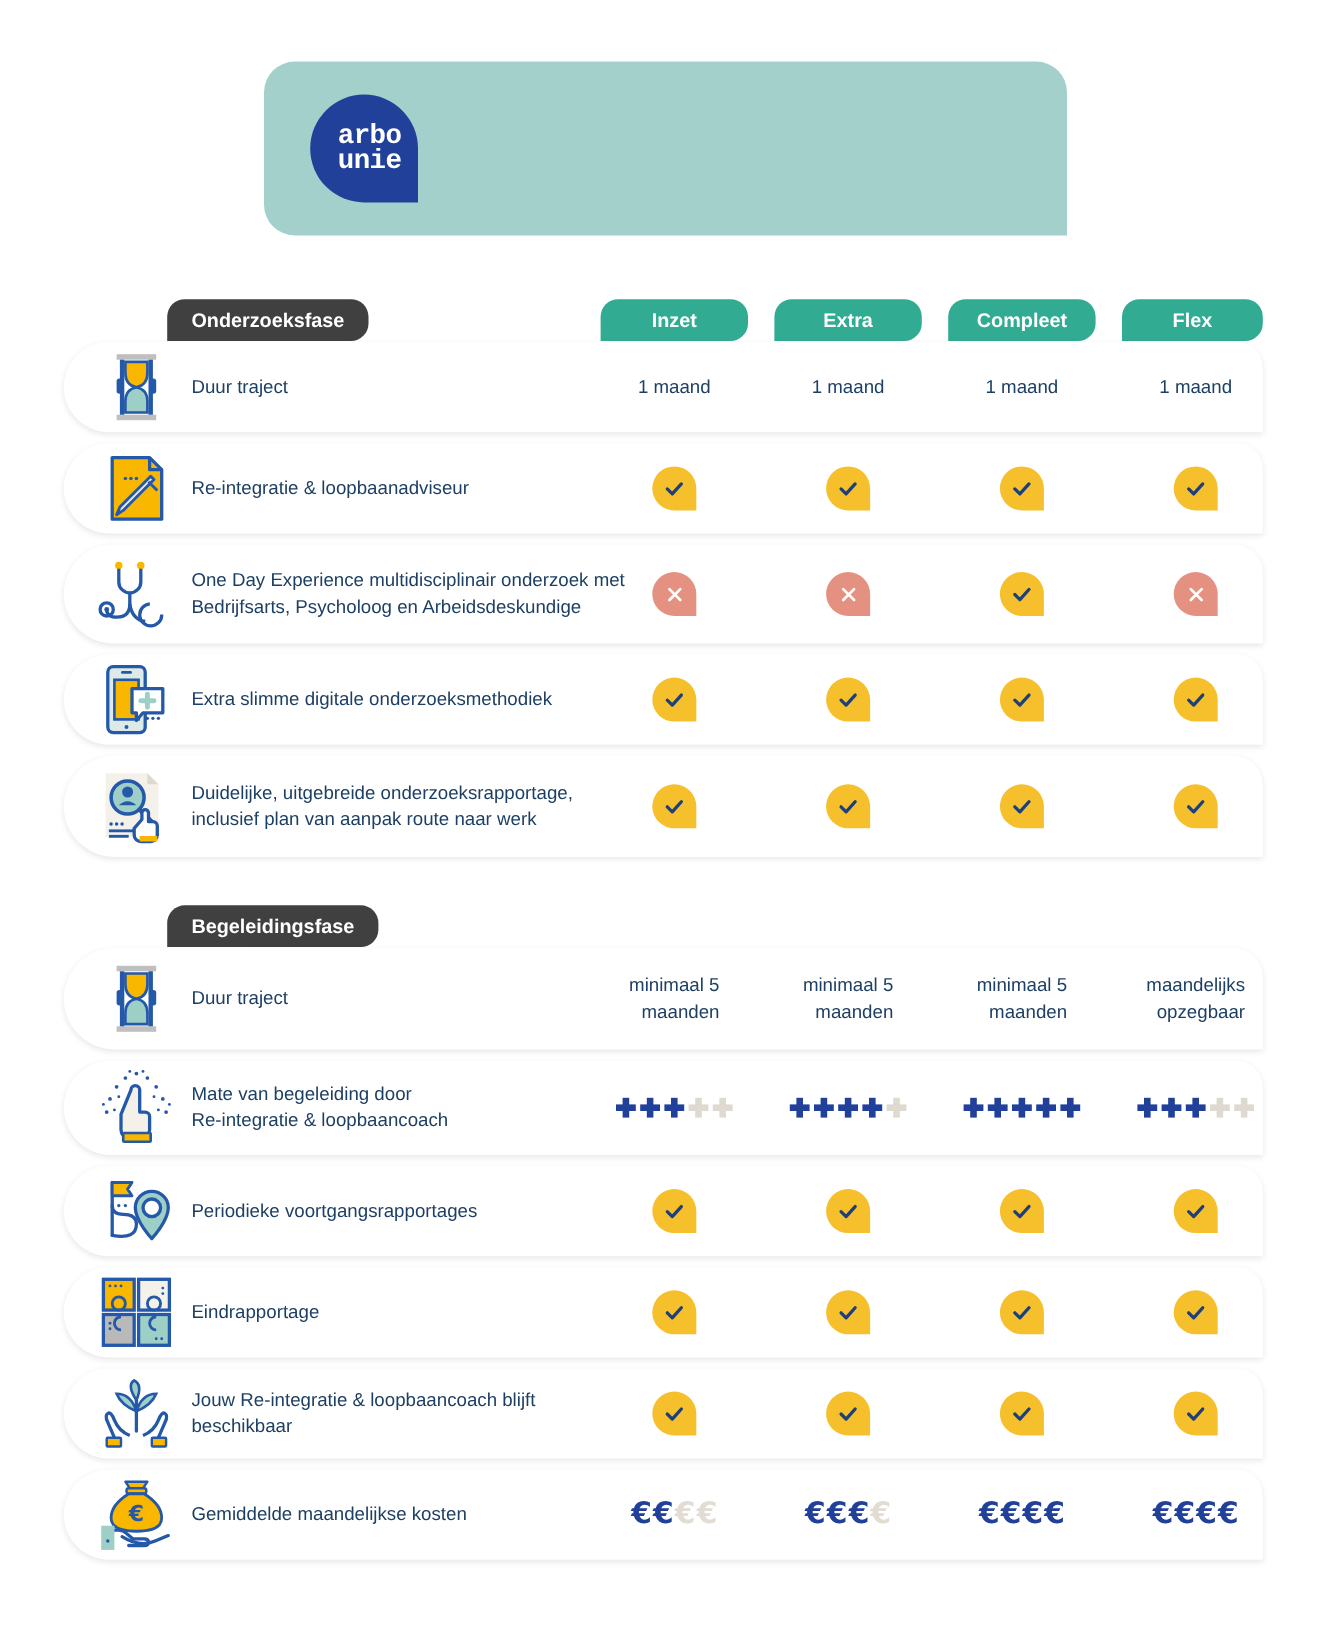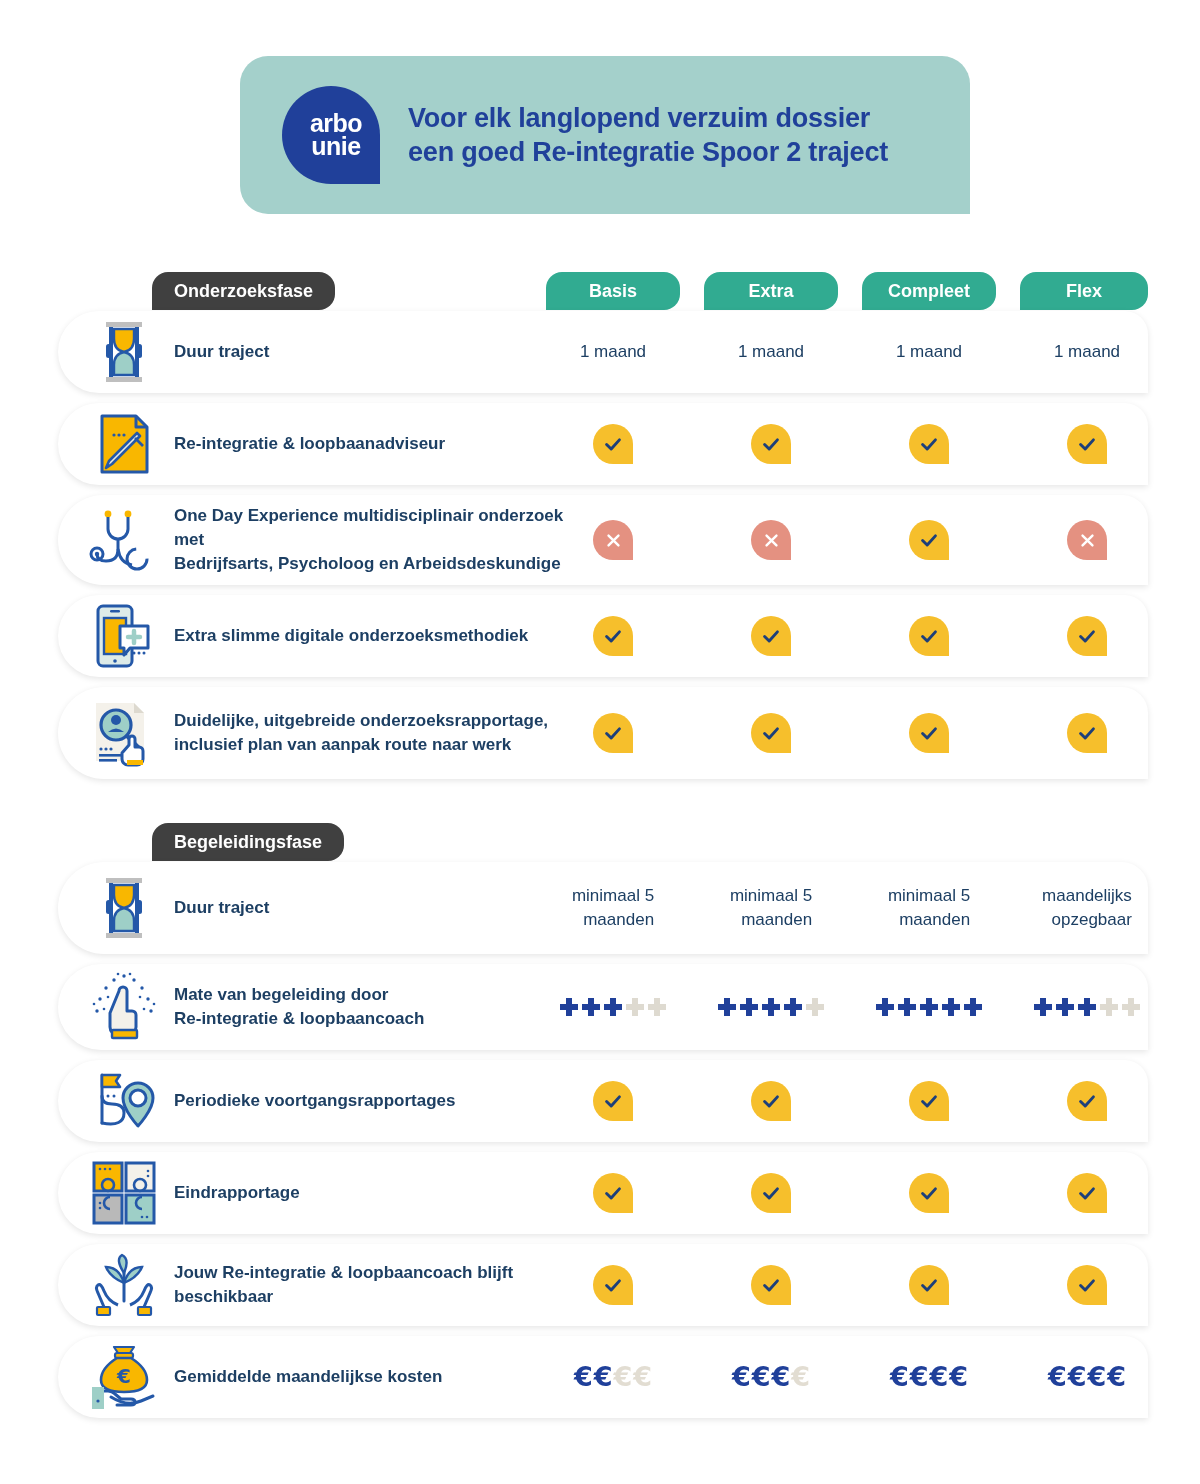--- a/index.html
+++ b/index.html
@@ -25,26 +25,26 @@
   .logo-pin{
     width:98px;height:98px;
     margin-left:42px;
     background:#20409a;
     border-radius:50% 50% 0 50%;
     display:flex;align-items:center;justify-content:center;
     flex:0 0 auto;
   }
   .logo-text{
     color:#fff;
-    font-family:Liberation Sans, sans-serif;
+    font-family:Liberation Mono, monospace;
     font-weight:bold;
     font-size:25px;
     line-height:23px;
     letter-spacing:-0.5px;
-    text-align:center;
+    text-align:left;
     margin-left:10px;
   }
   .banner-title{
     margin-left:28px;
     color:#20409a;
     font-weight:bold;
     font-size:27px;
     line-height:34px;
     letter-spacing:-0.2px;
   }
@@ -103,21 +103,20 @@
   }
   .row-label{
     position:absolute;
     left:116px; top:50%;
     transform:translateY(-50%);
     font-size:17px;
     line-height:24px;
     color:#1d3f63;
     width:400px;
     white-space:pre-line;
-    font-weight:bold;
   }
   .cell{
     position:absolute;
     top:50%;
     transform:translateY(-50%);
     width:160px;
     text-align:right;
     font-size:17px;
     line-height:24px;
     color:#1d3f63;
@@ -158,29 +157,25 @@
 </head>
 <body>
 
 <div class="banner">
   <div class="logo-pin">
     <div class="logo-text">
       <div>arbo</div>
       <div>unie</div>
     </div>
   </div>
-  <div class="banner-title">
-    <div>Voor elk langlopend verzuim dossier</div>
-    <div>een goed Re-integratie Spoor 2 traject</div>
-  </div>
 </div>
 
 <div class="table" id="table-root">
     <div class="sec-tab" style="top: 272px;">Onderzoeksfase</div>
-    <div class="col-tab" style="left: 546px; width: 134px; top: 272px;">Basis</div>
+    <div class="col-tab" style="left: 546px; width: 134px; top: 272px;">Inzet</div>
     <div class="col-tab" style="left: 704px; width: 134px; top: 272px;">Extra</div>
     <div class="col-tab" style="left: 862px; width: 134px; top: 272px;">Compleet</div>
     <div class="col-tab" style="left: 1020px; width: 128px; top: 272px;">Flex</div>
     <div class="row" style="top: 311px; height: 82px;">
       <div class="row-icon">
         <svg class="ico" viewBox="0 0 72 72">
    <rect x="18" y="6" width="36" height="5" fill="#bfbfbf"></rect>
    <rect x="18" y="61" width="36" height="5" fill="#bfbfbf"></rect>
    <rect x="21" y="11" width="4" height="50" fill="#2458a8"></rect>
    <rect x="47" y="11" width="4" height="50" fill="#2458a8"></rect>

